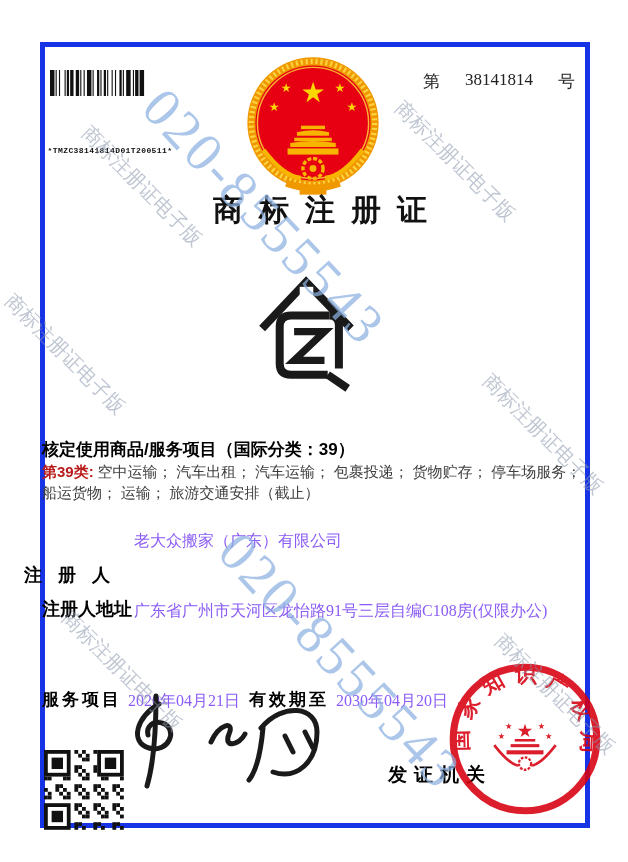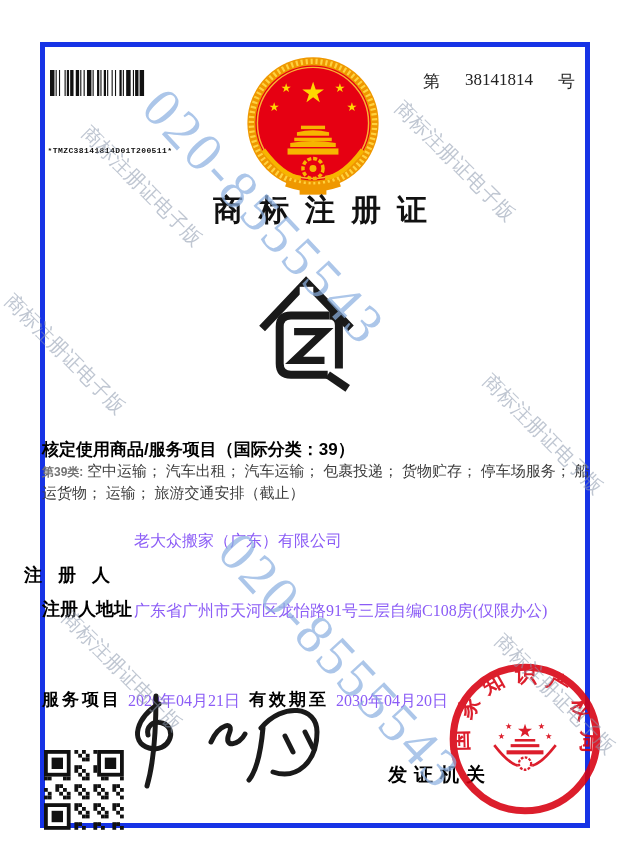--- a/index.html
+++ b/index.html
@@ -13,21 +13,21 @@
   .barcode-text{left:40px;top:98px;width:140px;text-align:center;font-size:8px;font-weight:bold;
         font-family:"Liberation Mono","DejaVu Sans Mono",monospace;letter-spacing:.4px;color:#111;margin-top:48px;}
   
   .cert-no{left:423px;top:70px;width:152px;display:flex;justify-content:space-between;
         font-size:17px;color:#222;}
   .title{left:0;right:0;top:190px;text-align:center;font-size:30px;font-weight:600;
         letter-spacing:16px;padding-left:28px;color:#111;}
   
   .goods-heading{left:42px;top:438px;font-size:17px;font-weight:bold;color:#000;}
   .goods-para{left:42px;top:461px;width:548px;font-size:15px;line-height:21px;color:#3e3e3e;}
-  .goods-class{font-weight:bold;color:#737373;font-family:"Liberation Sans","DejaVu Sans",sans-serif;font-size:12px;}
+  .goods-class{font-weight:bold;color:#b91c1c;font-family:"Liberation Sans","DejaVu Sans",sans-serif;font-size:15px;}
   .lbl{font-weight:bold;color:#000;font-size:18px;}
   .val{font-size:16px;color:#8b5cf6;}
   .reg-lbl{left:24px;top:527px;letter-spacing:16px;margin-top:36px;}
   .reg-val{left:134px;top:531px;}
   .addr-lbl{left:42px;top:597px;}
   .addr-val{left:134px;top:601px;}
   .date-lbl{left:42px;top:688px;font-size:17px;letter-spacing:3px;}
   .date-val1{left:128px;top:691px;}
   .valid-lbl{left:237px;top:688px;font-size:17px;letter-spacing:3px;padding-left:12px;}
   .date-val2{left:336px;top:691px;}

